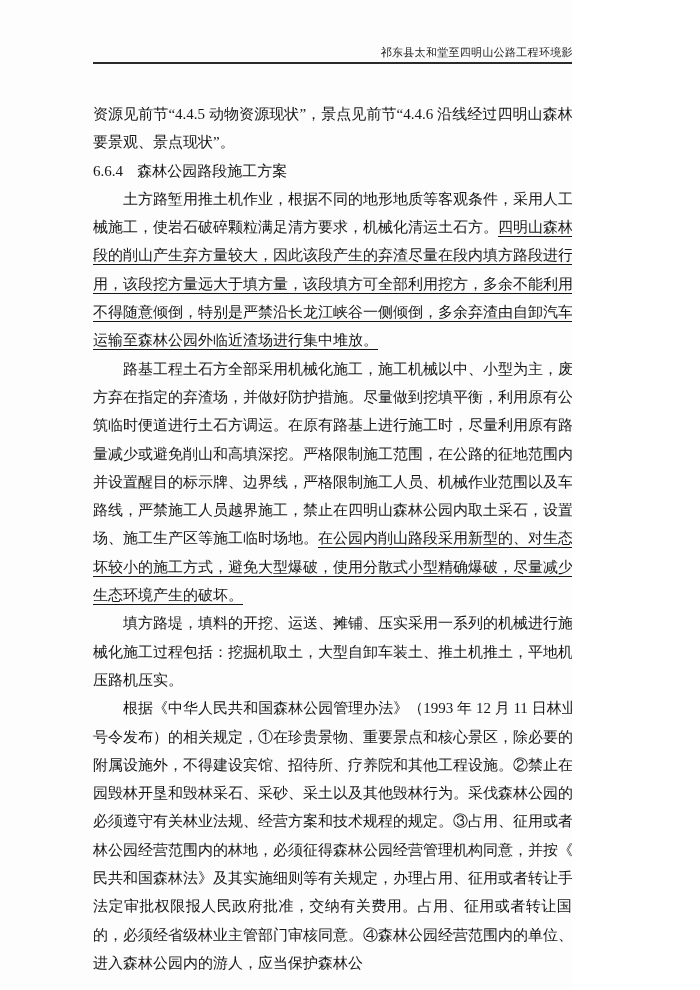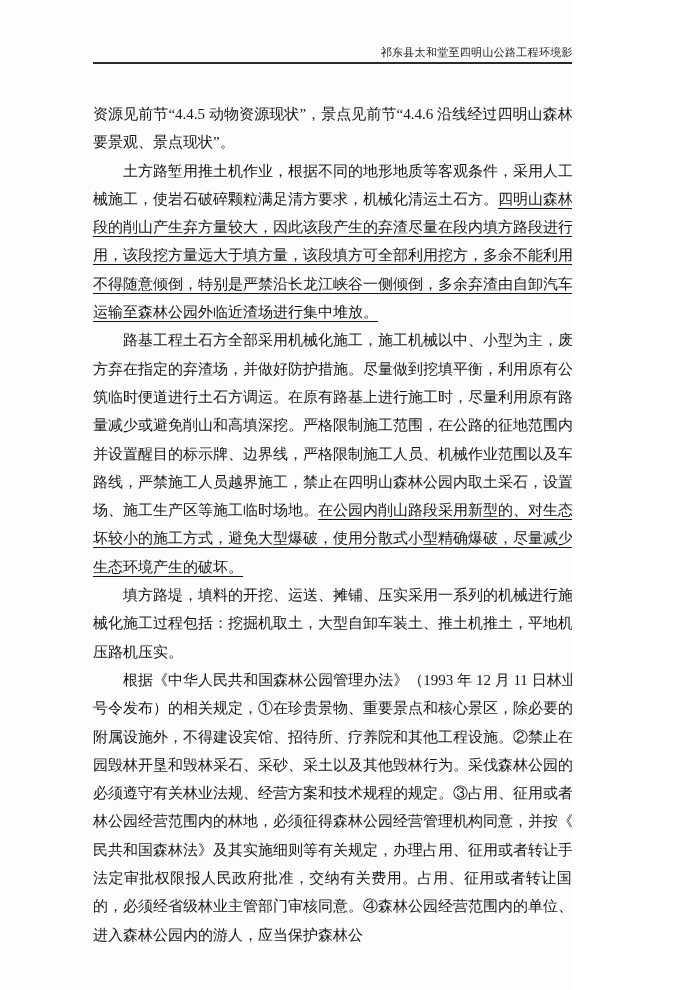--- a/index.html
+++ b/index.html
@@ -87,20 +87,23 @@
 
   <div class="header-title">祁东县太和堂至四明山公路工程环境影响报告书</div>
   <div class="header-rule"></div>
 
   <div class="doc-body">
 
     <p class="para no-indent">
       <span>资源见前节“4.4.5 动物资源现状”，景点见前节“4.4.6 沿线经过四明山森林公园主要景观、景点现状”。</span>
     </p>
 
+    <h3 class="sec-heading">
+      <span class="sec-num">6.6.4</span><span>森林公园路段施工方案</span>
+    </h3>
 
     <p class="para">
       <span>土方路堑用推土机作业，根据不同的地形地质等客观条件，采用人工结合机械施工，使岩石破碎颗粒满足清方要求，机械化清运土石方。</span><span class="u">四明山森林公园路段的削山产生弃方量较大，因此该段产生的弃渣尽量在段内填方路段进行回填利用，该段挖方量远大于填方量，该段填方可全部利用挖方，多余不能利用的弃方不得随意倾倒，特别是严禁沿长龙江峡谷一侧倾倒，多余弃渣由自卸汽车沿老路运输至森林公园外临近渣场进行集中堆放。</span>
     </p>
 
     <p class="para">
       <span>路基工程土石方全部采用机械化施工，施工机械以中、小型为主，废弃土石方弃在指定的弃渣场，并做好防护措施。尽量做到挖填平衡，利用原有公路和修筑临时便道进行土石方调运。在原有路基上进行施工时，尽量利用原有路基，尽量减少或避免削山和高填深挖。严格限制施工范围，在公路的征地范围内施工，并设置醒目的标示牌、边界线，严格限制施工人员、机械作业范围以及车辆走行路线，严禁施工人员越界施工，禁止在四明山森林公园内取土采石，设置取弃土场、施工生产区等施工临时场地。</span><span class="u">在公园内削山路段采用新型的、对生态环境破坏较小的施工方式，避免大型爆破，使用分散式小型精确爆破，尽量减少爆破对生态环境产生的破坏。</span>
     </p>
 
     <p class="para">

